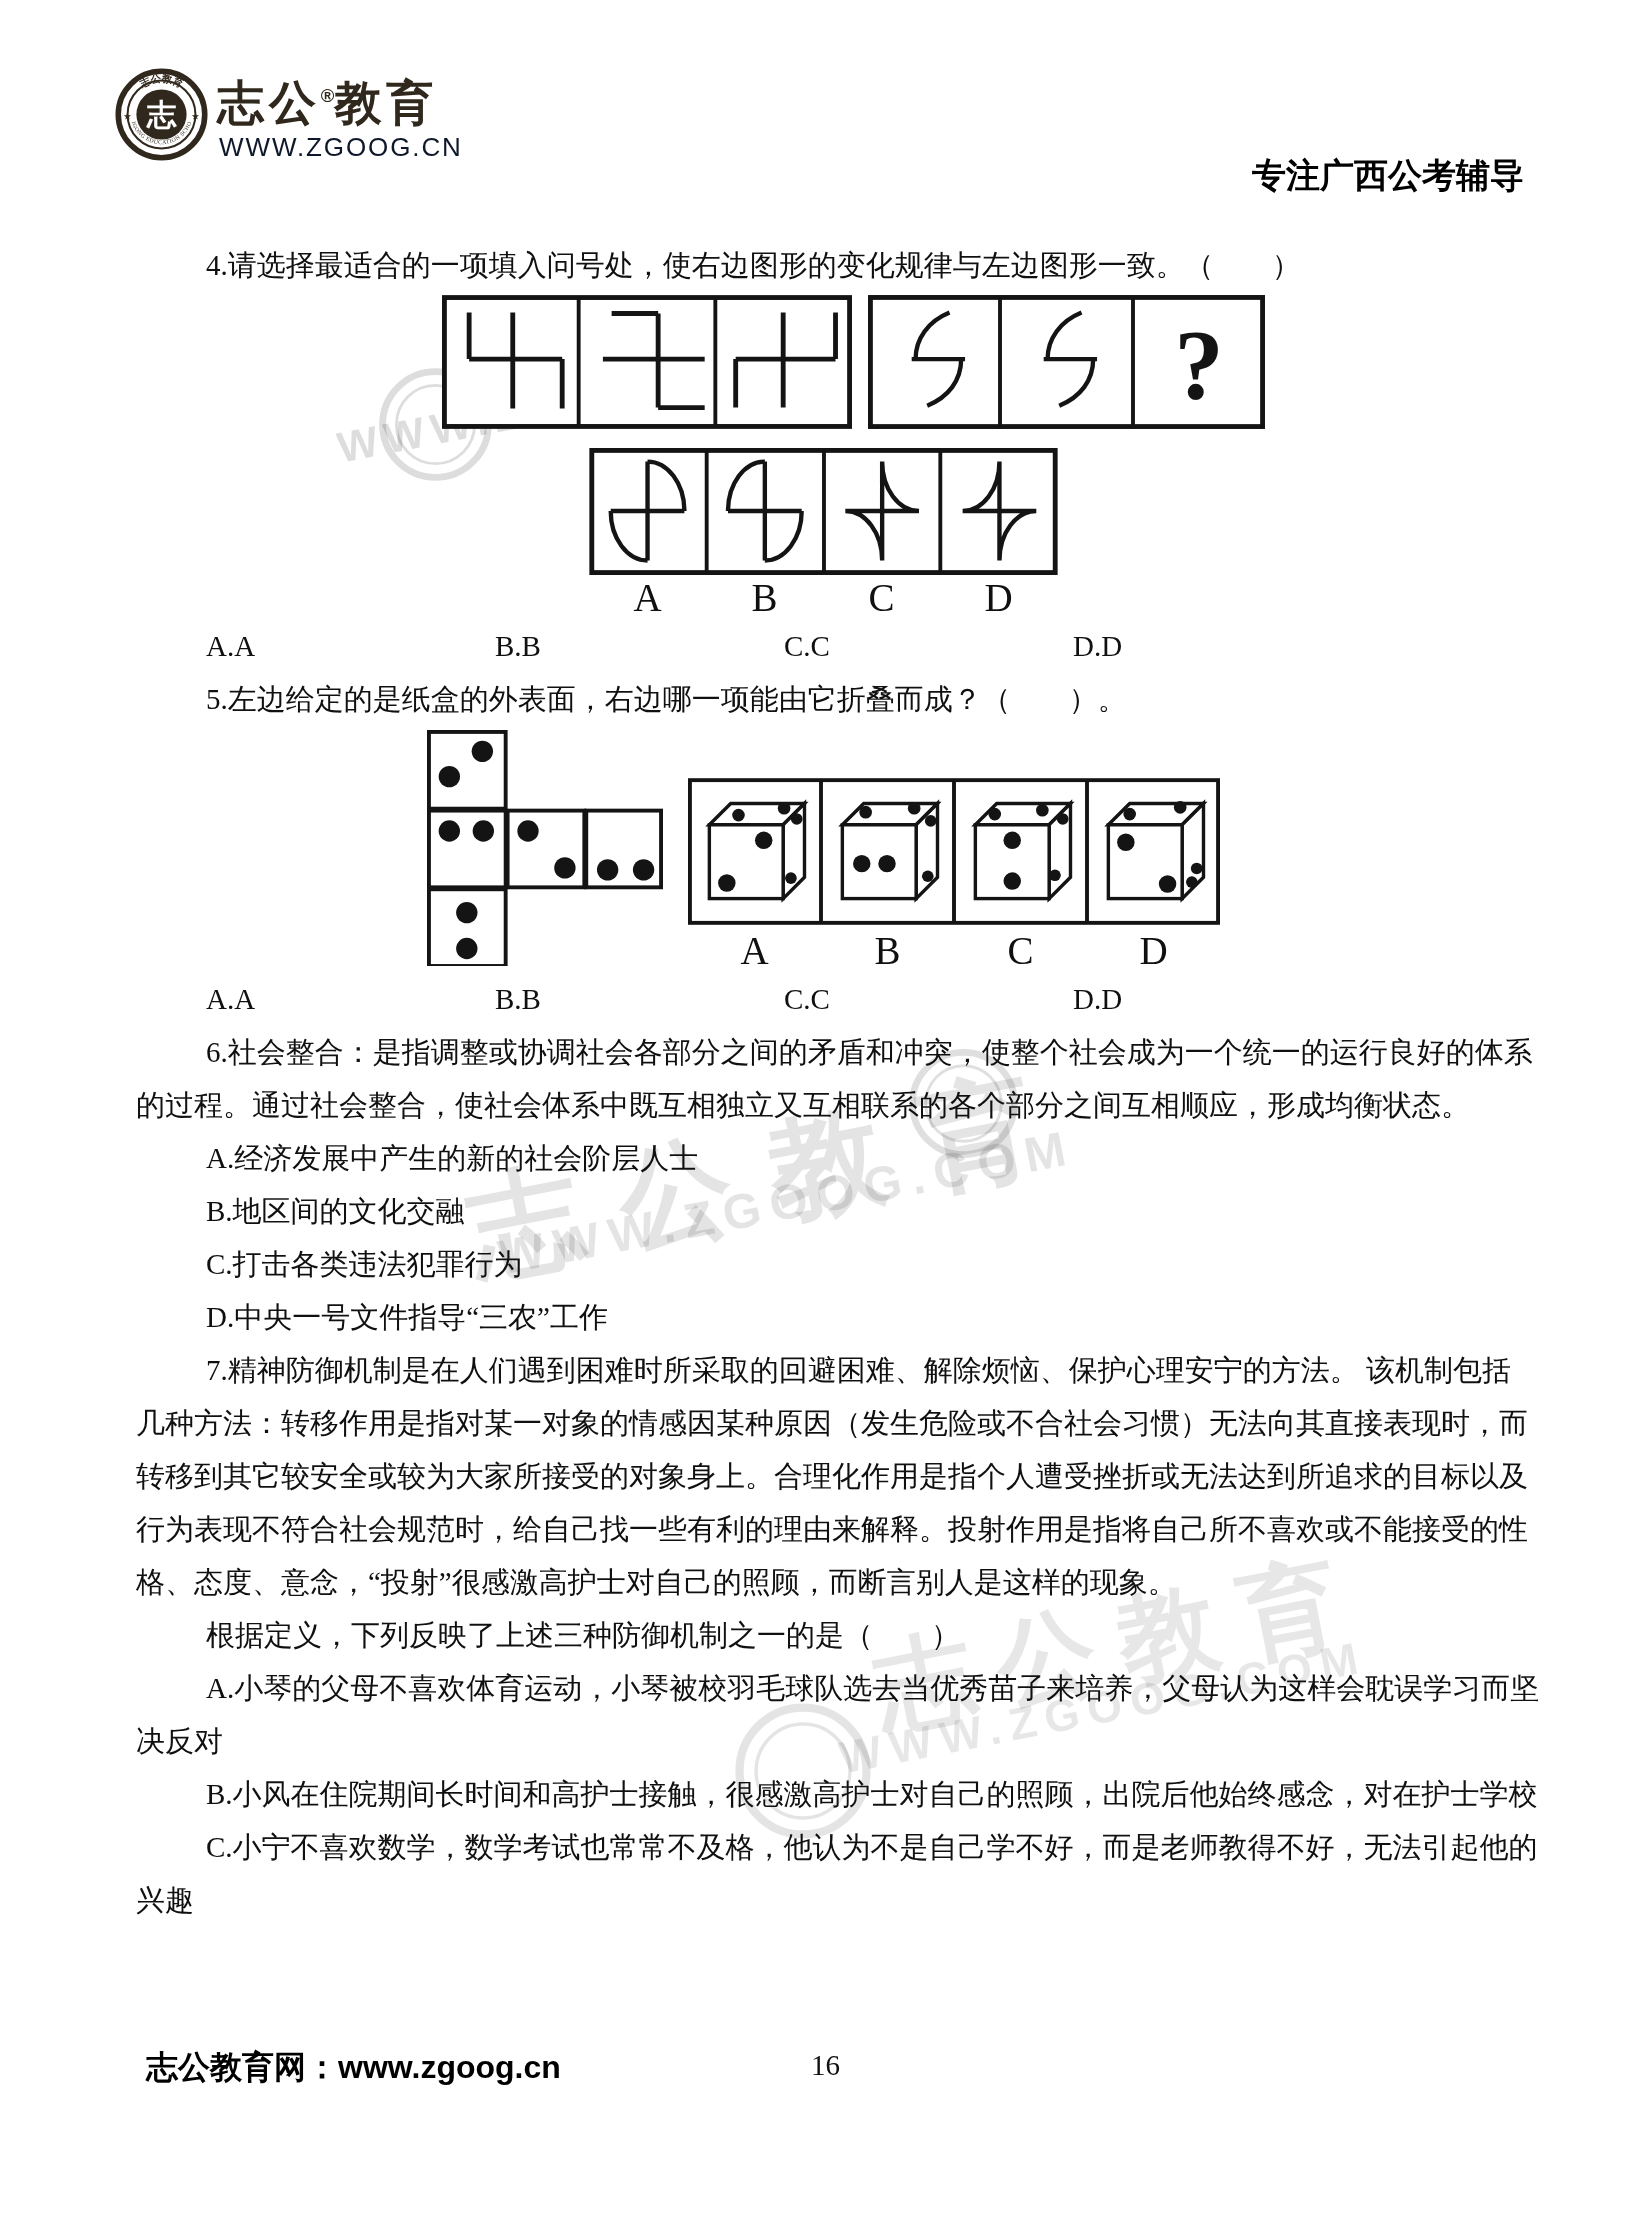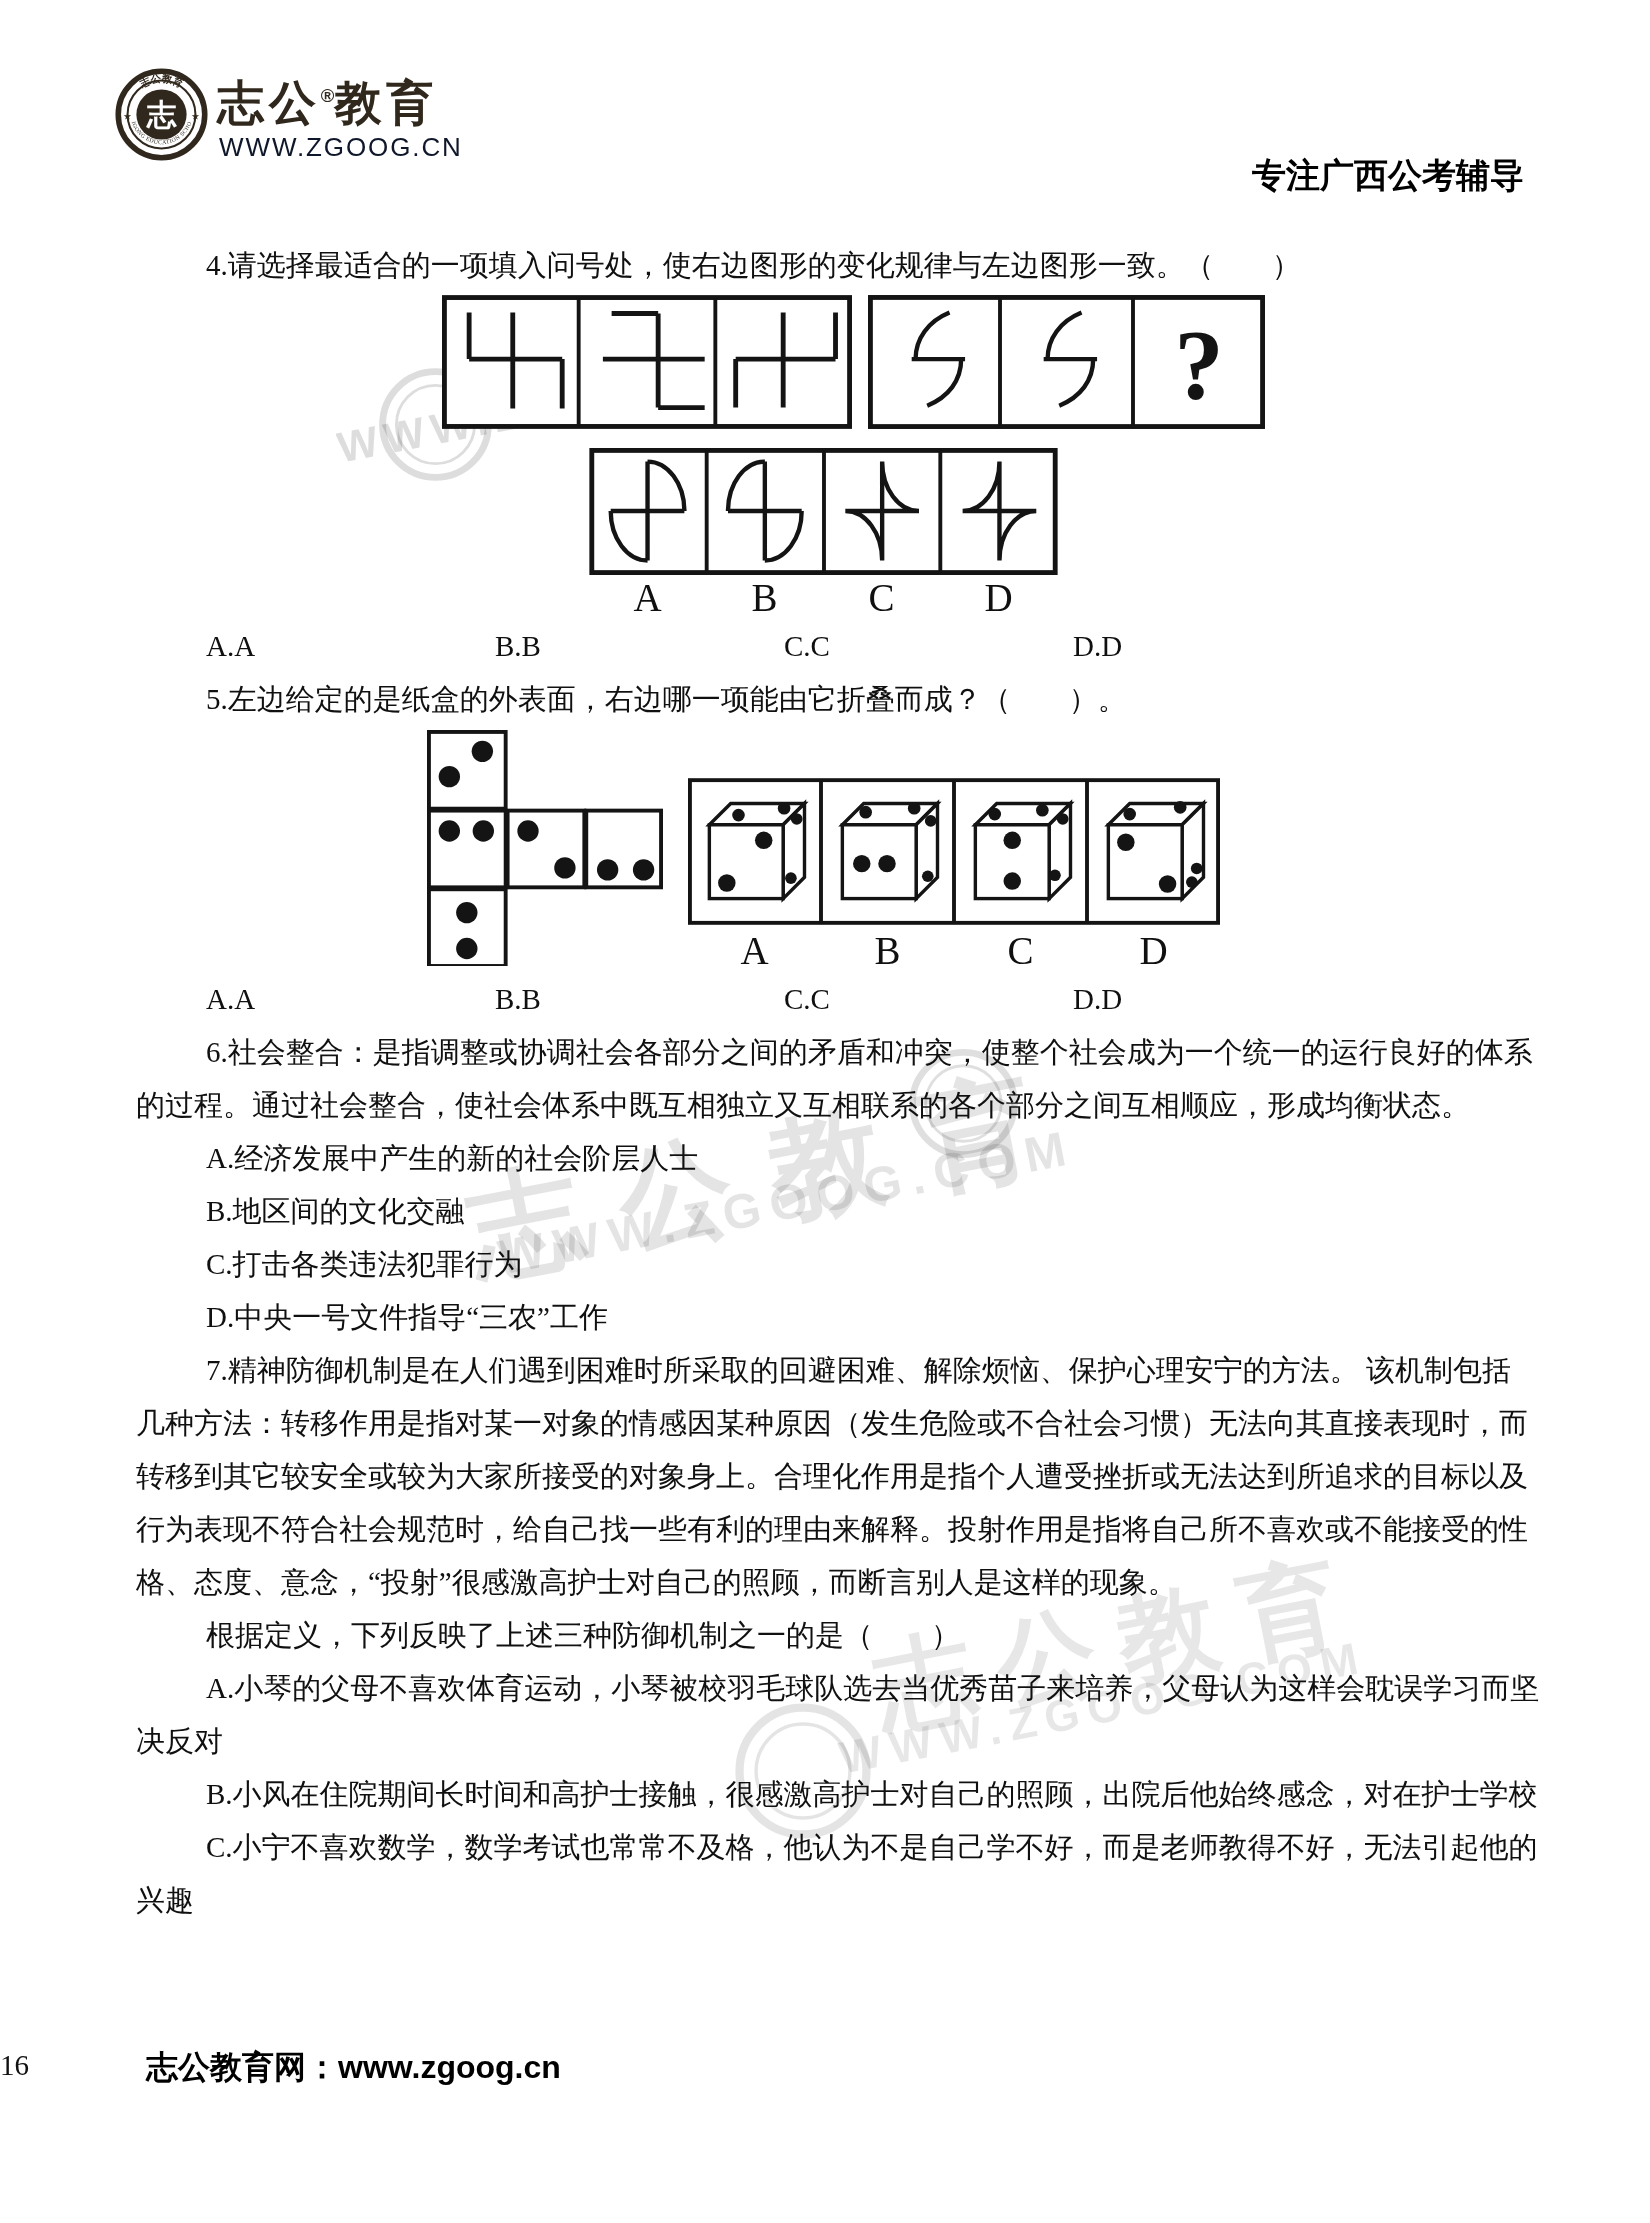--- a/index.html
+++ b/index.html
@@ -44,21 +44,21 @@
   .fl-dice span{width:133px;}
   .ansrow{display:flex;padding-left:70px;}
   .ansrow span{display:block;width:289px;white-space:nowrap;}
   .fig5{position:relative;height:245px;margin-top:1.9px;}
   .fig5 .net{position:absolute;left:291px;top:1.9px;}
   .fig5 .dice{position:absolute;left:552px;top:50px;}
   .fig5 .fl-dice{position:absolute;left:552px;top:200px;width:532px;}
   
   .footer-site{position:absolute;left:146px;top:2046px;z-index:2;font-family:"Liberation Sans","DejaVu Sans",sans-serif;
                font-weight:bold;font-size:32px;color:#000;white-space:nowrap;}
-  .footer-page{position:absolute;left:0;top:2049px;width:100%;text-align:left;z-index:1;font-size:29px;font-family:Liberation Serif, serif;}
+  .footer-page{position:absolute;left:0;top:2049px;width:100%;text-align:center;z-index:1;font-size:29px;font-family:Liberation Serif, serif;}
   svg{display:block;}
 </style>
 </head>
 <body>
 
 <div class="page">
 
   <div class="wm" id="wms-a">
     <svg viewBox="0 0 100 100" width="115" height="115">
       <circle cx="50" cy="50" r="46" fill="none" stroke="#000" stroke-width="6"></circle>

